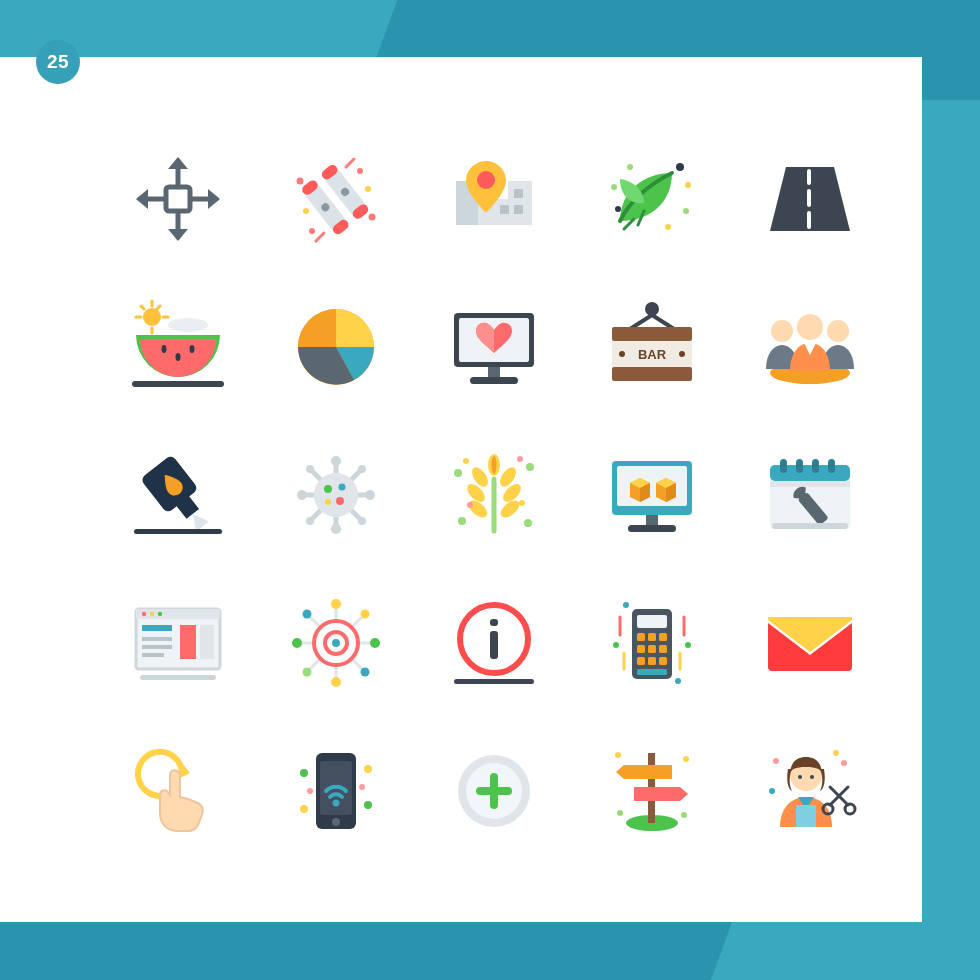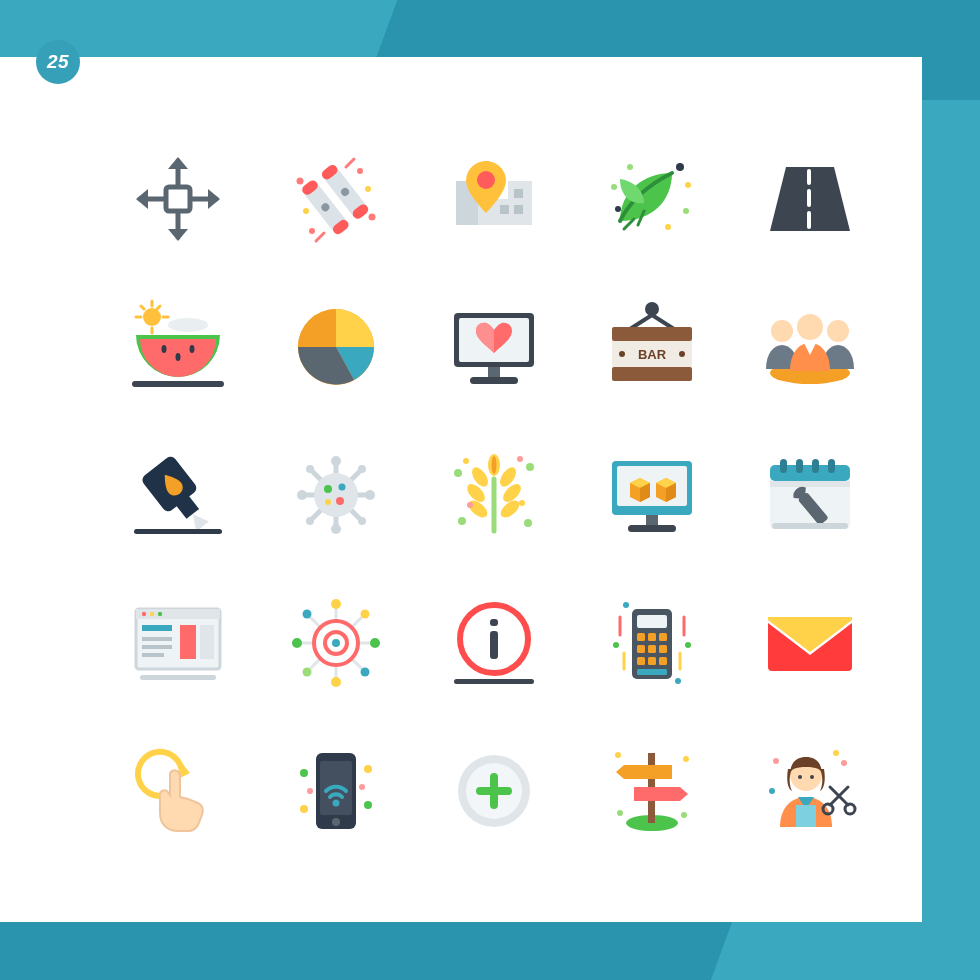--- a/index.html
+++ b/index.html
@@ -35,21 +35,20 @@
     width:922px; height:865px;
     background:#ffffff;
   }
   
   .header {
     position:absolute;
     left:36px; top:40px;
     display:flex; align-items:flex-end;
     gap:18px;
     z-index:6;
-    font-style:italic;
   }
   .badge {
     width:44px; height:44px; border-radius:50%;
     background:#35a0b8;
     color:#ffffff;
     font-size:19px; font-weight:bold;
     display:flex; align-items:center; justify-content:center;
     letter-spacing:0.5px;
   }
   .title {

